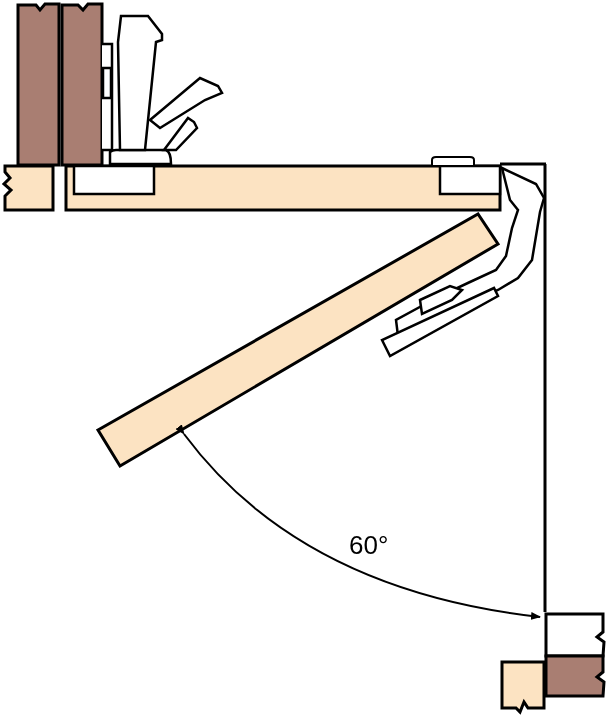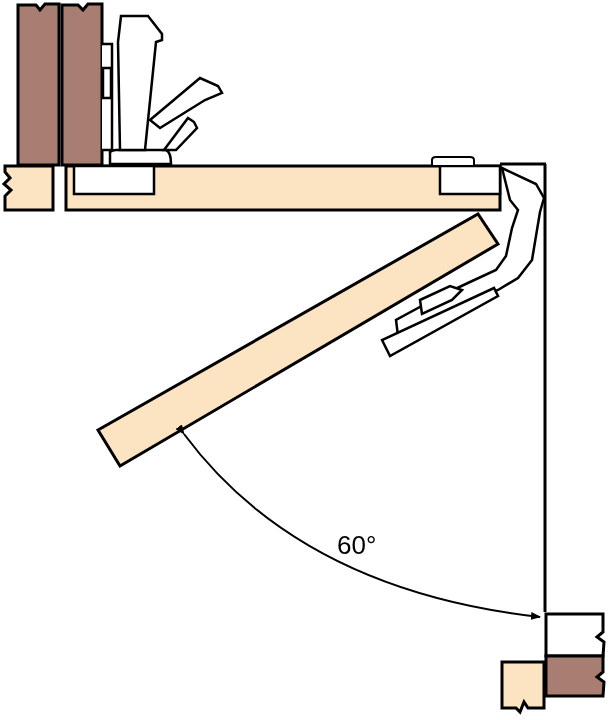--- a/index.html
+++ b/index.html
@@ -1,18 +1,18 @@
 <!DOCTYPE html>
 <html><head>
 <meta charset="utf-8">
 <style>
   html,body{margin:0;padding:0;background:#fff;}
   #stage{position:relative;width:611px;height:720px;overflow:hidden;background:#fff;}
   svg{position:absolute;left:0;top:0;}
-  .label{position:absolute;font-family:"Liberation Sans",sans-serif;font-size:26px;color:#000;}
+  .label{position:absolute;font-family:"Liberation Sans",sans-serif;font-size:26px;color:#000;margin-left:12px;}
 </style>
 </head>
 <body>
 
 <div id="stage">
 <svg width="611" height="720" viewBox="0 0 611 720">
   <defs>
     <marker id="arr" markerWidth="10" markerHeight="8" refX="9" refY="4" orient="auto" markerUnits="userSpaceOnUse">
       <path d="M0,0 L10,4 L0,8 Z" fill="#000"></path>
     </marker>

